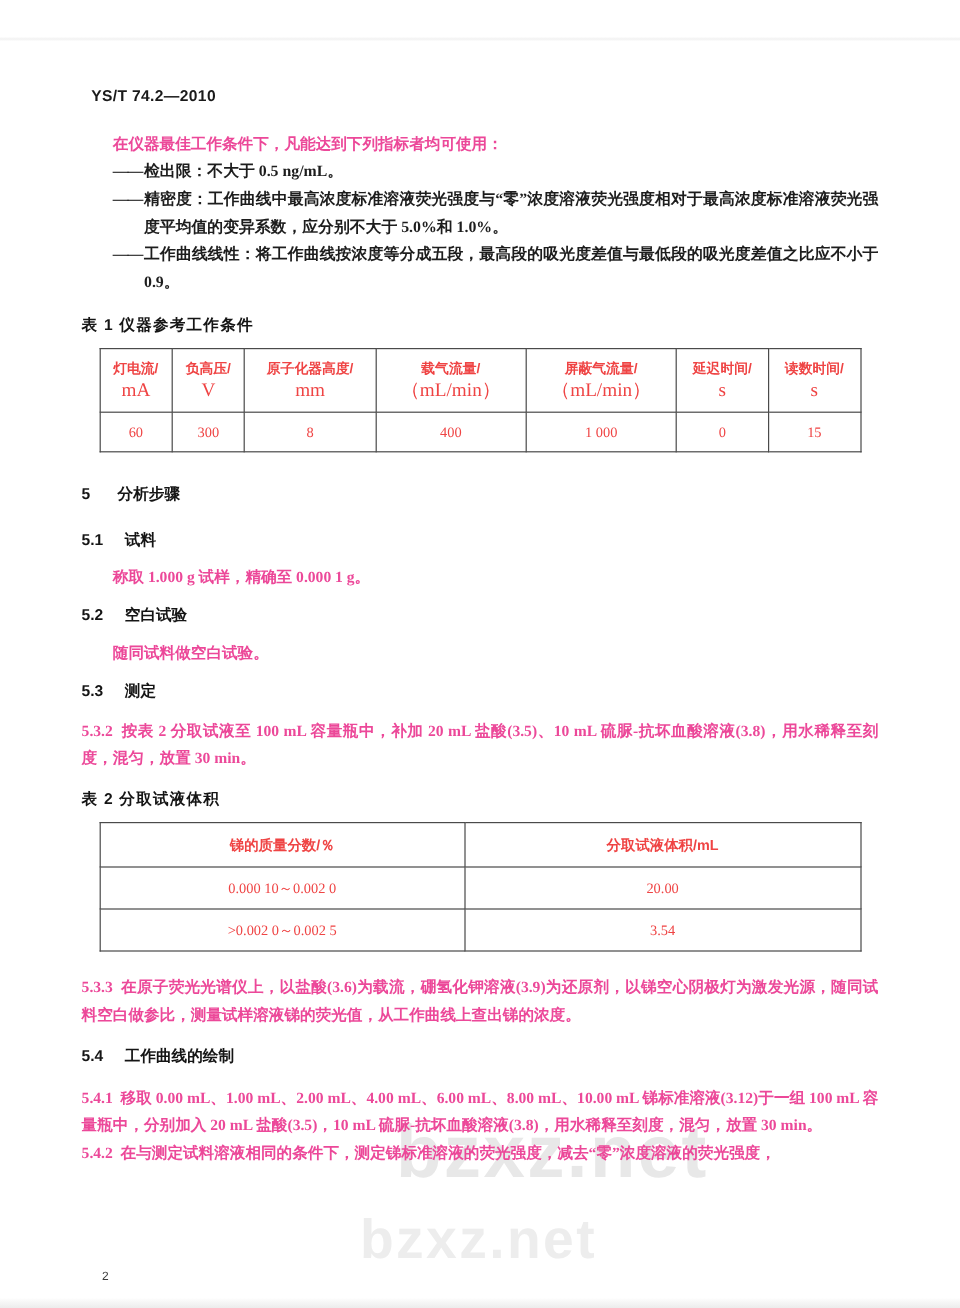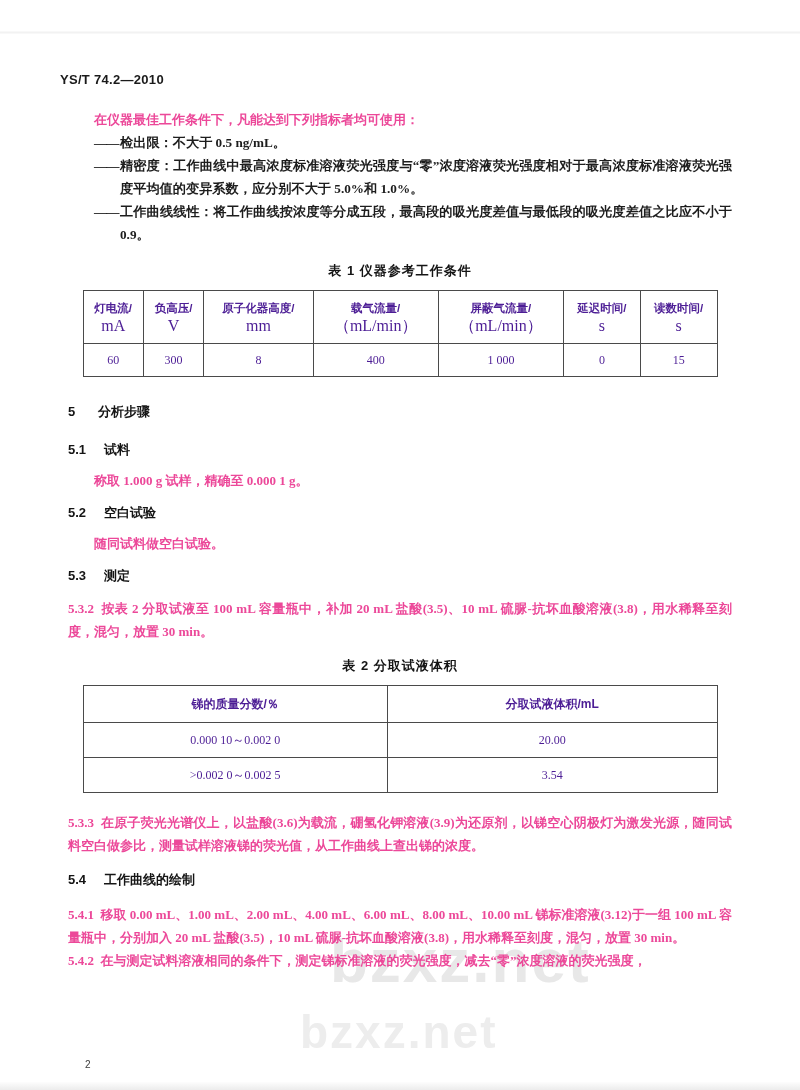--- a/index.html
+++ b/index.html
@@ -31,21 +31,21 @@
   }
   .scan-band-bottom {
     position: absolute;
     left: 0; right: 0; bottom: 0;
     height: 8px;
     background: linear-gradient(to bottom, #fdfdfd, #ececec);
   }
 
   .std-header {
     position: absolute;
-    left: 60px;
+    left: 76px;
     top: 72px;
     font-family: "Liberation Sans", "DejaVu Sans", sans-serif;
     font-weight: bold;
     font-size: 13px;
     letter-spacing: 0.3px;
     color: #1a1a1a;
   }
 
   .body-area {
     position: absolute;
@@ -89,35 +89,35 @@
     font-family: "Liberation Sans", "DejaVu Sans", sans-serif;
     font-weight: bold;
     font-size: 13px;
     color: #151515;
   }
   .h-num { display: inline-block; min-width: 30px; }
   .h-num-wide { display: inline-block; min-width: 36px; }
 
   
   .tbl-caption {
-    text-align: center;
+    text-align: left;
     font-family: "Liberation Sans", "DejaVu Sans", sans-serif;
     font-weight: bold;
     font-size: 13px;
     color: #151515;
     letter-spacing: 1px;
   }
 
   
   table.std {
     border-collapse: collapse;
     width: 635px;
     margin: 0 auto;
     font-size: 12px;
-    color: #4c1d95;
+    color: #ef4444;
   }
   table.std th,
   table.std td {
     border: 1px solid #4a4a4a;
     text-align: center;
     vertical-align: middle;
     font-weight: normal;
     padding: 3px 2px;
     font-family: "Liberation Serif", "DejaVu Serif", serif;
   }

